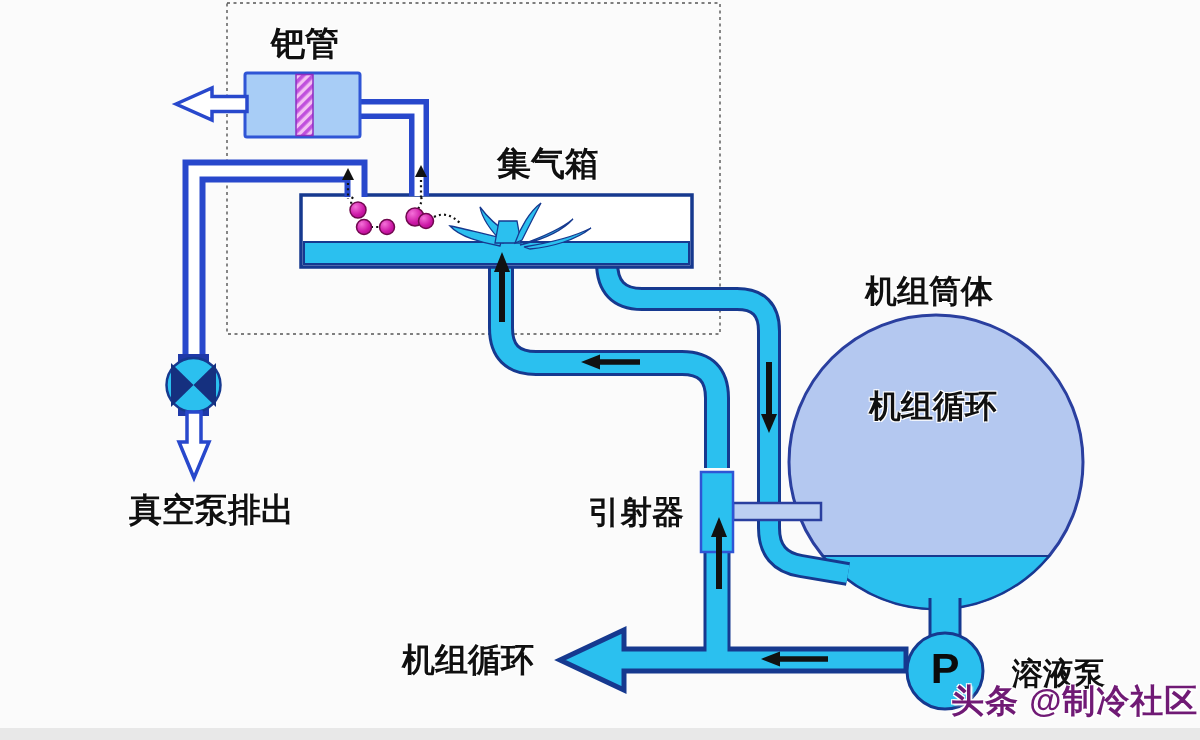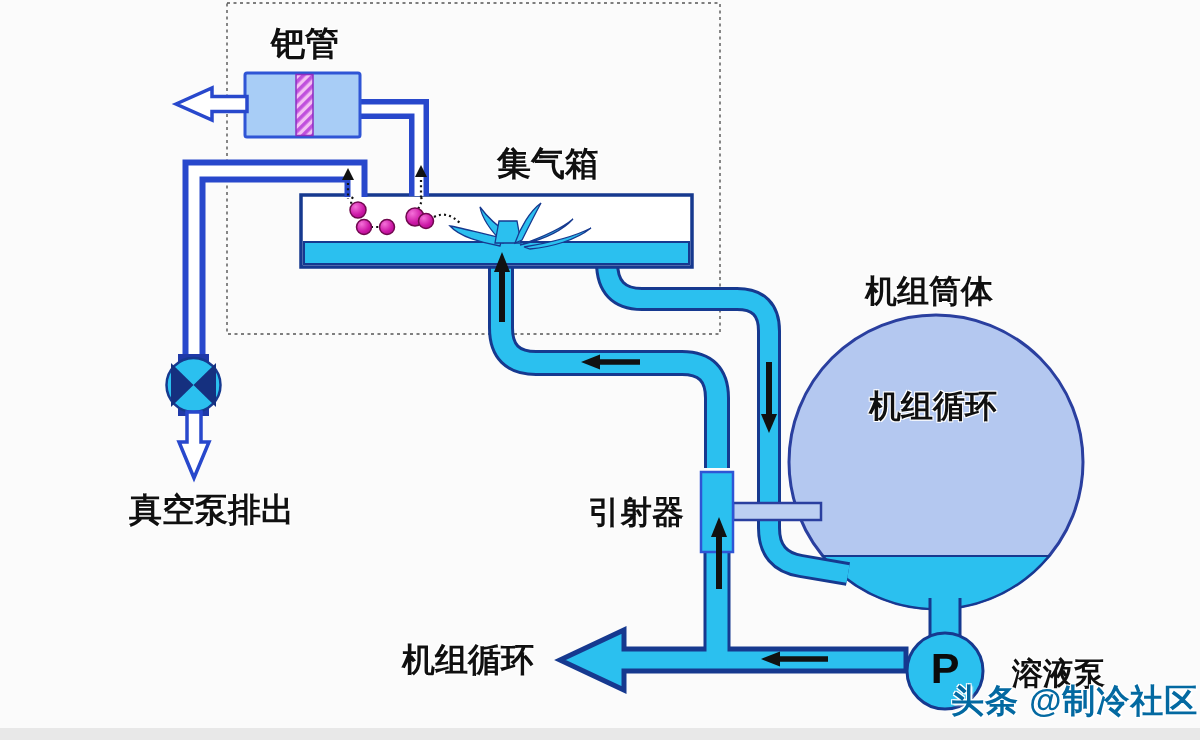--- a/index.html
+++ b/index.html
@@ -21,21 +21,21 @@
   .lbl-ej{left:588px;top:495px;font-size:32px;}
   .lbl-vac{left:109px;top:492px;font-size:33px;margin-left:20px;}
   .lbl-circ{left:402px;top:642px;font-size:33px;}
   .lbl-pump{left:1012px;top:657px;font-size:31px;}
   .lbl-p{
     position:absolute;left:907px;top:644px;width:76px;text-align:center;
     font-size:43px;font-weight:bold;color:#0b0b0b;text-shadow:none;
   }
   .watermark{
     position:absolute;left:951px;top:679px;font-size:33px;font-weight:bold;
-    color:#0369a1;letter-spacing:1px;white-space:nowrap;
+    color:#701a75;letter-spacing:1px;white-space:nowrap;
     text-shadow:-1px -1px 0 #fff,1px -1px 0 #fff,-1px 1px 0 #fff,1px 1px 0 #fff,2px 2px 2px #ffffff;
   }
 </style>
 </head>
 <body>
 
 <div id="stage">
 
 <svg id="diagram-svg" width="1200" height="740" viewBox="0 0 1200 740">
   <defs>

